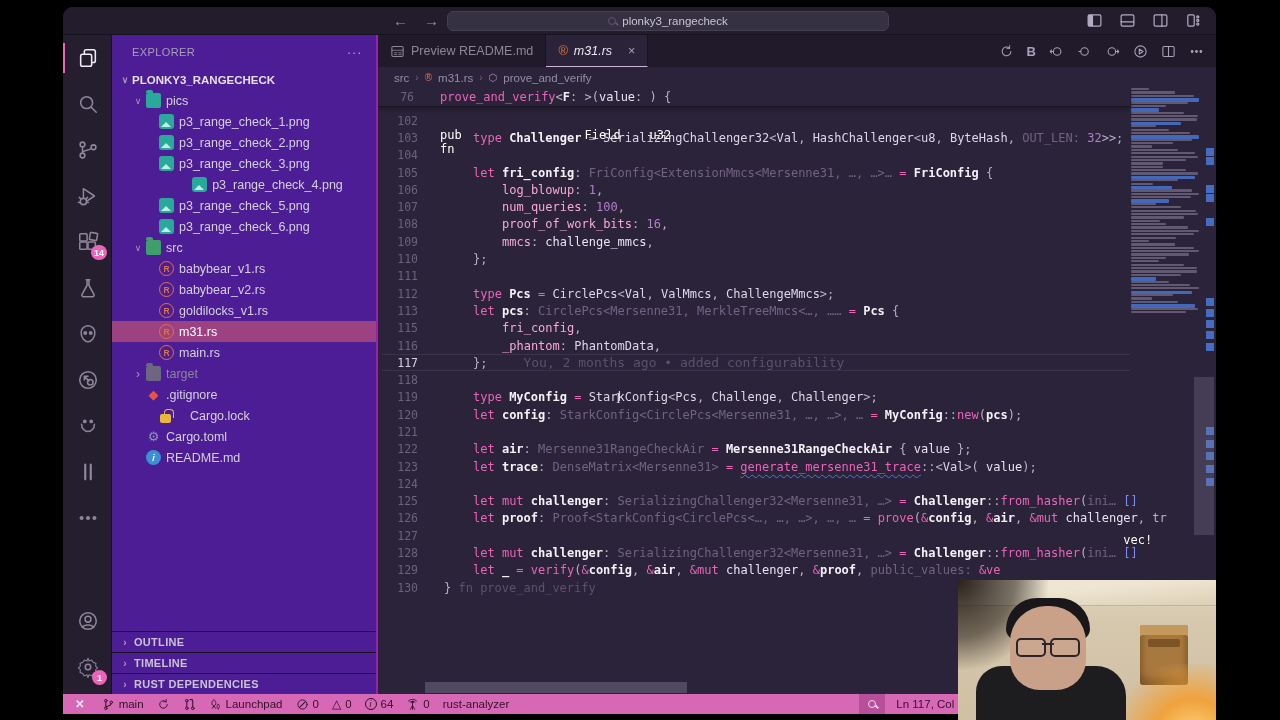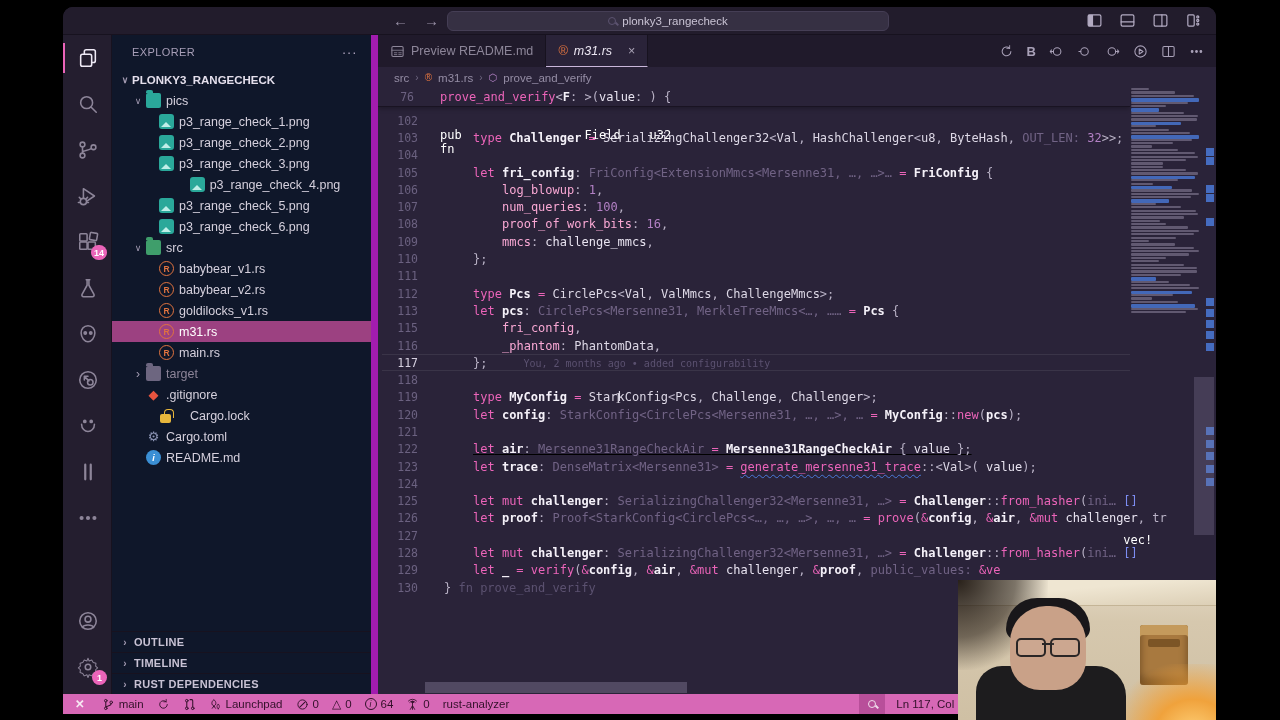--- a/index.html
+++ b/index.html
@@ -27,21 +27,21 @@
   .act { position:relative; width:49px; height:46px; display:flex; align-items:center; justify-content:center; color:#8d8599; }
   .act.active { color:#efeaf6; }
   .act.active::before { content:""; position:absolute; left:0; top:8px; bottom:8px; width:2px; background:#EB64B9; }
   .act svg { width:22px; height:22px; }
   .badge { position:absolute; right:5px; bottom:5px; min-width:15px; height:15px; border-radius:8px;
     background:#EB64B9; color:#fff; font-size:9px; font-weight:bold; display:flex; align-items:center;
     justify-content:center; padding:0 3px; }
   #act-bottom { position:absolute; bottom:4px; left:0; width:49px; }
 
   
-  #sidebar { width:266px; background:#0f172a; border-right:7px solid #a21caf; position:relative; flex:none; overflow:hidden; }
+  #sidebar { width:266px; background:#4c1d95; border-right:2px solid #a21caf; position:relative; flex:none; overflow:hidden; }
   #side-head { height:34px; display:flex; align-items:center; justify-content:space-between; padding:0 14px 0 20px;
     color:#a89fb8; font-size:11px; letter-spacing:.4px; }
   .treerow { height:21px; display:flex; align-items:center; font-size:12.5px; color:#d5d0dd; white-space:nowrap; }
   .treerow.sel { background:#9c4181; color:#fff; }
   .treerow.dim > .lbl { color:#8d8599; }
   .chev { width:14px; color:#a39bb2; font-size:9px; text-align:center; flex:none; }
   .ficon { width:15px; height:15px; margin:0 5px 0 1px; flex:none; position:relative; font-size:10px;
     display:flex; align-items:center; justify-content:center; }
   .fi-img { background:#2aa89a; border-radius:3px; }
   .fi-img::after{ content:""; position:absolute; left:2px; bottom:2px; border-left:5px solid transparent;
@@ -94,21 +94,21 @@
   .wb { color:#f4f0f8; font-weight:bold; }
   .ty { color:#ddd8e6; }
   .wh { color:#e8e3f0; }
   .pr { color:#f9a8d4; }
   .pu { color:#b9b2c6; }
   .in { color:#716385; }
   .nu { color:#b381c5; }
   .bl { color:#7d8df2; }
   .dim { color:#5b5170; }
   .fnu { color:#EB64B9; text-decoration:underline wavy #4a79d8 1px; text-underline-offset:3px; }
-  .blame { color:#5b5170; margin-left:36px; font-size:10px; }
+  .blame { color:#5b5170; margin-left:36px; font-size:13px; }
 
   #minimap { position:absolute; top:0; right:11px; width:74px; height:362px; overflow:hidden; }
   .mm-row { height:2.2px; margin-bottom:1.2px; background:#a49cb5; opacity:.45; border-radius:1px; }
   .mm-row.blue { background:#4a79d8; opacity:.8; height:3.4px; margin-bottom:0; }
   .ruler-mark { position:absolute; right:2px; width:8px; height:8px; background:#4a79d8; opacity:.85; }
   #vthumb { position:absolute; right:2px; top:289px; width:20px; height:158px; background:rgba(140,130,160,.28); }
   #hthumb { position:absolute; left:47px; bottom:1px; width:262px; height:11px; background:rgba(140,130,160,.4); }
   #ibeam { position:absolute; left:238px; top:303px; width:9px; height:14px; color:#d0ccd8; z-index:6; }
   #ibeam::before { content:"I"; font-family:"Liberation Serif",serif; font-size:14px; }
 
@@ -503,21 +503,21 @@
             <div class="crow"><span class="ln">111</span><span class="lt" style="padding-left: 0px;"></span></div>
             <div class="crow"><span class="ln">112</span><span class="lt" style="padding-left: 29px;"><span class="kw">type</span><span class="wb"> Pcs</span><span class="op"> = </span><span class="ty">CirclePcs</span><span class="pu">&lt;</span><span class="ty">Val</span><span class="pu">, </span><span class="ty">ValMmcs</span><span class="pu">, </span><span class="ty">ChallengeMmcs</span><span class="pu">&gt;;</span></span></div>
             <div class="crow"><span class="ln">113</span><span class="lt" style="padding-left: 29px;"><span class="kw">let</span><span class="wb"> pcs</span><span class="pu">: </span><span class="in">CirclePcs&lt;Mersenne31, MerkleTreeMmcs&lt;…, …… </span><span class="op">= </span><span class="wb">Pcs</span><span class="pu"> {</span></span></div>
             <div class="crow"><span class="ln">115</span><span class="lt" style="padding-left: 58px;"><span class="pr">fri_config</span><span class="pu">,</span></span></div>
             <div class="crow"><span class="ln">116</span><span class="lt" style="padding-left: 58px;"><span class="pr">_phantom</span><span class="pu">: </span><span class="ty">PhantomData</span><span class="pu">,</span></span></div>
             <div class="crow cur"><span class="ln">117</span><span class="lt" style="padding-left: 29px;"><span class="pu">};</span><span class="blame">You, 2 months ago • added configurability</span></span></div>
             <div class="crow"><span class="ln">118</span><span class="lt" style="padding-left: 0px;"></span></div>
             <div class="crow"><span class="ln">119</span><span class="lt" style="padding-left: 29px;"><span class="kw">type</span><span class="wb"> MyConfig</span><span class="op"> = </span><span class="ty">StarkConfig</span><span class="pu">&lt;</span><span class="ty">Pcs</span><span class="pu">, </span><span class="ty">Challenge</span><span class="pu">, </span><span class="ty">Challenger</span><span class="pu">&gt;;</span></span></div>
             <div class="crow"><span class="ln">120</span><span class="lt" style="padding-left: 29px;"><span class="kw">let</span><span class="wb"> config</span><span class="pu">: </span><span class="in">StarkConfig&lt;CirclePcs&lt;Mersenne31, …, …&gt;, … </span><span class="op">= </span><span class="wb">MyConfig</span><span class="pu">::</span><span class="fn">new</span><span class="pu">(</span><span class="wb">pcs</span><span class="pu">);</span></span></div>
             <div class="crow"><span class="ln">121</span><span class="lt" style="padding-left: 0px;"></span></div>
-            <div class="crow"><span class="ln">122</span><span class="lt" style="padding-left: 29px; text-decoration: underline;"><span class="kw">let</span><span class="wb"> air</span><span class="pu">: </span><span class="in">Mersenne31RangeCheckAir </span><span class="op">= </span><span class="wb">Mersenne31RangeCheckAir</span><span class="pu"> { </span><span class="wh">value</span><span class="pu"> };</span></span></div>
+            <div class="crow"><span class="ln">122</span><span class="lt" style="padding-left: 29px;"><span class="kw">let</span><span class="wb"> air</span><span class="pu">: </span><span class="in">Mersenne31RangeCheckAir </span><span class="op">= </span><span class="wb">Mersenne31RangeCheckAir</span><span class="pu"> { </span><span class="wh">value</span><span class="pu"> };</span></span></div>
             <div class="crow"><span class="ln">123</span><span class="lt" style="padding-left: 29px;"><span class="kw">let</span><span class="wb"> trace</span><span class="pu">: </span><span class="in">DenseMatrix&lt;Mersenne31&gt; </span><span class="op">= </span><span class="fnu">generate_mersenne31_trace</span><span class="pu">::&lt;</span><span class="ty">Val</span><span class="pu">&gt;( </span><span class="wh">value</span><span class="pu">);</span></span></div>
             <div class="crow"><span class="ln">124</span><span class="lt" style="padding-left: 0px;"></span></div>
             <div class="crow"><span class="ln">125</span><span class="lt" style="padding-left: 29px;"><span class="kw">let</span><span class="kw"> mut</span><span class="wb"> challenger</span><span class="pu">: </span><span class="in">SerializingChallenger32&lt;Mersenne31, …&gt; </span><span class="op">= </span><span class="wb">Challenger</span><span class="pu">::</span><span class="fn">from_hasher</span><span class="pu">(</span><span class="in">ini… </span><span class="tl">vec!</span><span class="bl">[]</span></span></div>
             <div class="crow"><span class="ln">126</span><span class="lt" style="padding-left: 29px;"><span class="kw">let</span><span class="wb"> proof</span><span class="pu">: </span><span class="in">Proof&lt;StarkConfig&lt;CirclePcs&lt;…, …, …&gt;, …, … </span><span class="op">= </span><span class="fn">prove</span><span class="pu">(</span><span class="kw">&amp;</span><span class="wb">config</span><span class="pu">, </span><span class="kw">&amp;</span><span class="wb">air</span><span class="pu">, </span><span class="kw">&amp;</span><span class="kw">mut</span><span class="wh"> challenger</span><span class="pu">, tr</span></span></div>
             <div class="crow"><span class="ln">127</span><span class="lt" style="padding-left: 0px;"></span></div>
             <div class="crow"><span class="ln">128</span><span class="lt" style="padding-left: 29px;"><span class="kw">let</span><span class="kw"> mut</span><span class="wb"> challenger</span><span class="pu">: </span><span class="in">SerializingChallenger32&lt;Mersenne31, …&gt; </span><span class="op">= </span><span class="wb">Challenger</span><span class="pu">::</span><span class="fn">from_hasher</span><span class="pu">(</span><span class="in">ini… </span><span class="tl">vec!</span><span class="bl">[]</span></span></div>
             <div class="crow"><span class="ln">129</span><span class="lt" style="padding-left: 29px;"><span class="kw">let</span><span class="wb"> _</span><span class="op"> = </span><span class="fn">verify</span><span class="pu">(</span><span class="kw">&amp;</span><span class="wb">config</span><span class="pu">, </span><span class="kw">&amp;</span><span class="wb">air</span><span class="pu">, </span><span class="kw">&amp;</span><span class="kw">mut</span><span class="wh"> challenger</span><span class="pu">, </span><span class="kw">&amp;</span><span class="wb">proof</span><span class="pu">, </span><span class="in">public_values: </span><span class="kw">&amp;ve</span></span></div>
             <div class="crow"><span class="ln">130</span><span class="lt" style="padding-left: 0px;"><span class="pu">}</span><span class="dim"> fn prove_and_verify</span></span></div>
           </div>
         <div id="minimap">

